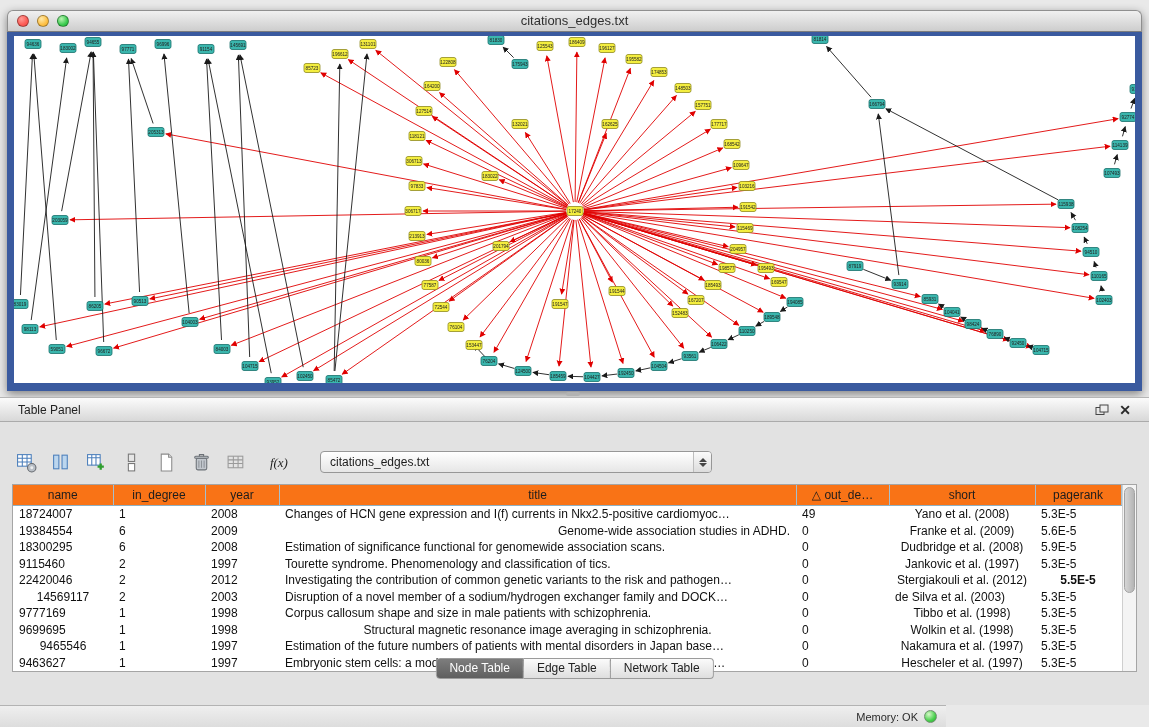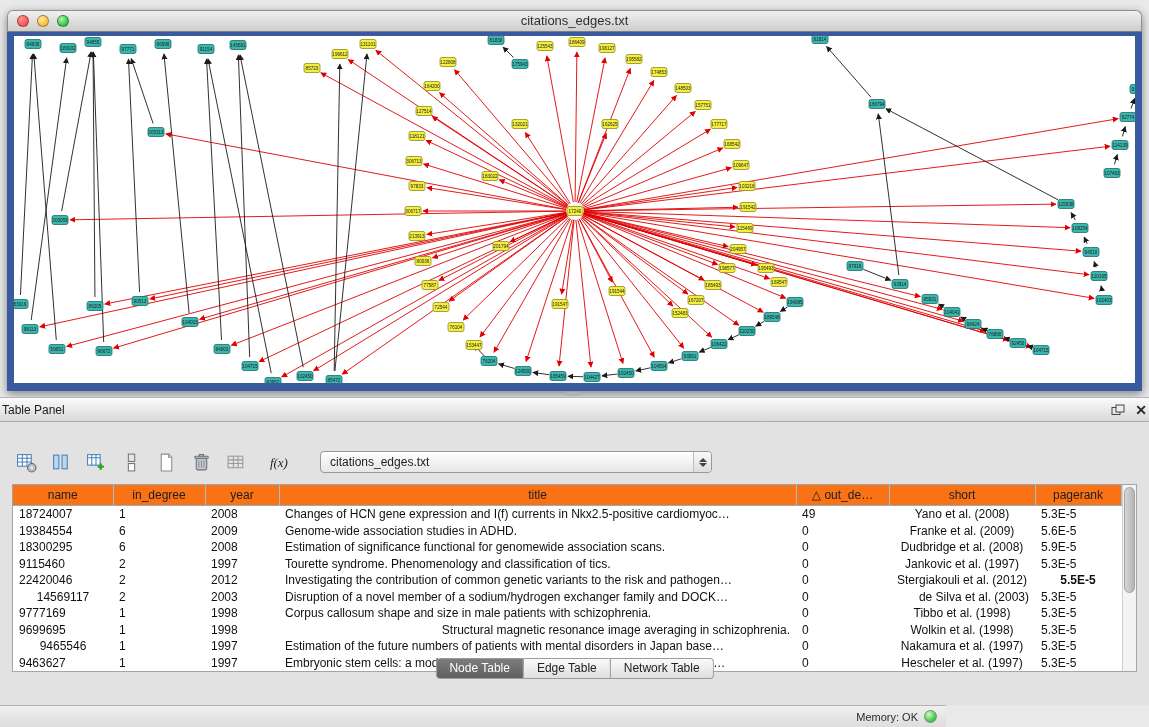--- a/index.html
+++ b/index.html
@@ -19,21 +19,21 @@
   .canvas-frame{height:359px;background:#3a5a9f;padding:4px 7px 8px 7px;box-sizing:border-box;}
   .graph-canvas{width:1121px;height:347px;background:#ffffff;position:relative;overflow:hidden;}
   .graph-canvas svg{display:block;}
 
   
   .splitter-handle{position:absolute;left:566px;top:392px;width:14px;height:4px;background:#b2b2b2;border-radius:2px;}
 
   
   .table-panel{position:absolute;left:0;top:397px;width:1149px;height:308px;background:#e2e2e2;border-top:1px solid #b5b5b5;box-sizing:border-box;}
   .panel-header{height:24px;background:linear-gradient(#fbfbfb,#d8d8d8);border-bottom:1px solid #ababab;
-    display:flex;align-items:center;padding:0 2px;box-sizing:border-box;}
+    display:flex;align-items:center;padding:0 18px;box-sizing:border-box;}
   .panel-title{font-size:12px;color:#222;}
   .panel-header-icons{margin-left:auto;display:flex;align-items:center;gap:10px;}
   .hdr-icon{cursor:default;line-height:1;display:flex;align-items:center;}
   .close-x{font-size:14px;font-weight:bold;color:#2b2b2b;}
 
   .toolbar{position:absolute;left:14px;top:50px;height:28px;display:flex;align-items:center;gap:11px;}
   .tb-btn{width:24px;height:24px;display:flex;align-items:center;justify-content:center;}
   .tb-btn.fx{margin-left:10px;}
   .dropdown{margin-left:16px;width:392px;height:22px;border:1px solid #979797;border-radius:4px;
     background:linear-gradient(#ffffff,#e6e6e6);display:flex;align-items:center;box-sizing:border-box;
@@ -711,21 +711,21 @@
             <td style="text-align: left;">2008</td>
             <td style="text-align: left;">Changes of HCN gene expression and I(f) currents in Nkx2.5-positive cardiomyoc…</td>
             <td style="text-align: left;">49</td>
             <td style="text-align: center;">Yano et al. (2008)</td>
             <td style="text-align: left;">5.3E-5</td>
           </tr>
           <tr>
             <td style="text-align: left;">19384554</td>
             <td style="text-align: left;">6</td>
             <td style="text-align: left;">2009</td>
-            <td style="text-align: left;">Genome-wide association studies in ADHD.</td>
+            <td style="text-align: right;">Genome-wide association studies in ADHD.</td>
             <td style="text-align: left;">0</td>
             <td style="text-align: center;">Franke et al. (2009)</td>
             <td style="text-align: left;">5.6E-5</td>
           </tr>
           <tr>
             <td style="text-align: left;">18300295</td>
             <td style="text-align: left;">6</td>
             <td style="text-align: left;">2008</td>
             <td style="text-align: left;">Estimation of significance functional for genomewide association scans.</td>
             <td style="text-align: left;">0</td>
@@ -749,37 +749,37 @@
             <td style="text-align: left;">0</td>
             <td style="text-align: center;">Stergiakouli et al. (2012)</td>
             <td style="text-align: center; font-weight: bold;">5.5E-5</td>
           </tr>
           <tr>
             <td style="text-align: center;">14569117</td>
             <td style="text-align: left;">2</td>
             <td style="text-align: left;">2003</td>
             <td style="text-align: left;">Disruption of a novel member of a sodium/hydrogen exchanger family and DOCK…</td>
             <td style="text-align: left;">0</td>
-            <td style="text-align: right;">de Silva et al. (2003)</td>
+            <td style="text-align: left;">de Silva et al. (2003)</td>
             <td style="text-align: left;">5.3E-5</td>
           </tr>
           <tr>
             <td style="text-align: left;">9777169</td>
             <td style="text-align: left;">1</td>
             <td style="text-align: left;">1998</td>
             <td style="text-align: left;">Corpus callosum shape and size in male patients with schizophrenia.</td>
             <td style="text-align: left;">0</td>
             <td style="text-align: center;">Tibbo et al. (1998)</td>
             <td style="text-align: left;">5.3E-5</td>
           </tr>
           <tr>
             <td style="text-align: left;">9699695</td>
             <td style="text-align: left;">1</td>
             <td style="text-align: left;">1998</td>
-            <td style="text-align: right;">Structural magnetic resonance image averaging in schizophrenia.</td>
+            <td style="text-align: center;">Structural magnetic resonance image averaging in schizophrenia.</td>
             <td style="text-align: left;">0</td>
             <td style="text-align: center;">Wolkin et al. (1998)</td>
             <td style="text-align: left;">5.3E-5</td>
           </tr>
           <tr>
             <td style="text-align: center;">9465546</td>
             <td style="text-align: left;">1</td>
             <td style="text-align: left;">1997</td>
             <td style="text-align: left;">Estimation of the future numbers of patients with mental disorders in Japan base…</td>
             <td style="text-align: left;">0</td>

